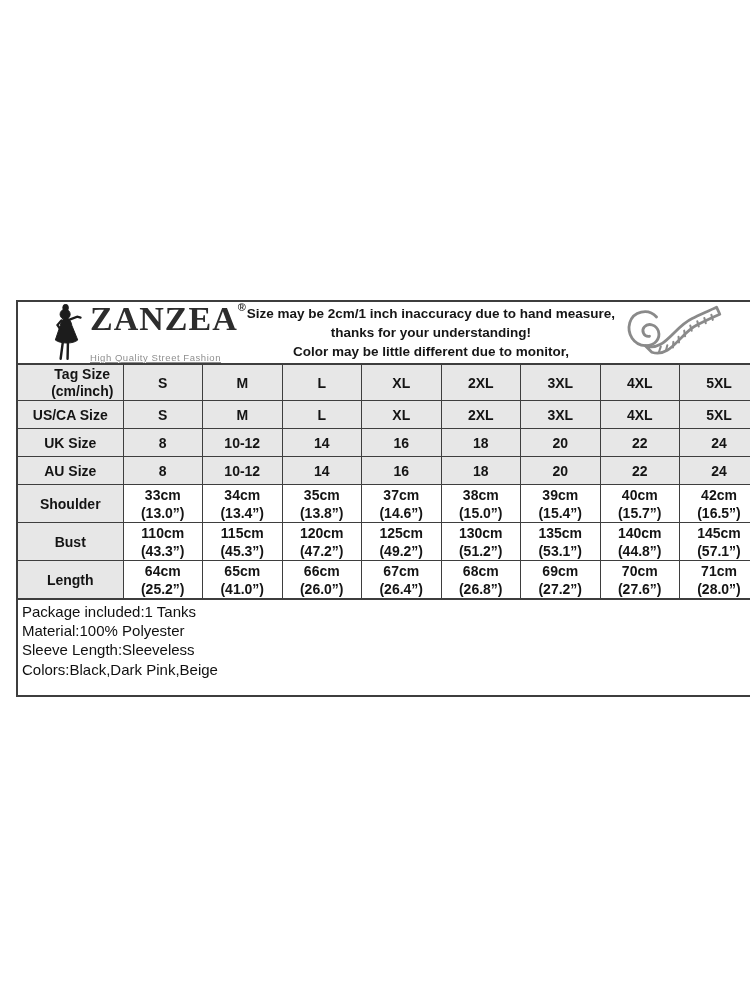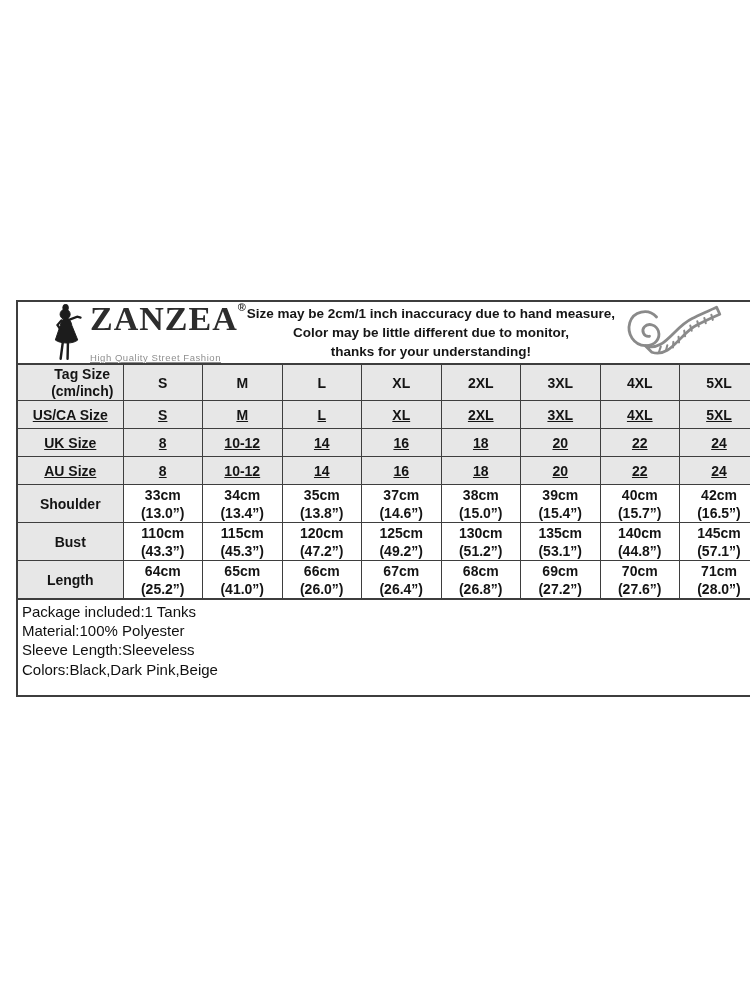--- a/index.html
+++ b/index.html
@@ -73,21 +73,21 @@
     vertical-align: middle;
     font-weight: bold;
     font-size: 14px;
     color: #141414;
     padding: 0;
   }
   .size-table td.gray { background: #e7e7e7; }
   .size-table td.white { background: #ffffff; }
   .pre { white-space: pre-line; line-height: 18px; }
   .size-table tr.r-tag  td { height: 35px; }
-  .size-table tr.r-thin td { height: 27px; text-decoration: underline; }
+  .size-table tr.r-thin td { height: 27px; }
   .size-table tr.r-meas td { height: 37px; }
   .size-table td.label-cell { font-size: 14px; }
   .size-table tr.r-tag td.label-cell { line-height: 17px; padding-left: 24px; }
   
   .footer-box {
     box-sizing: border-box;
     width: 744px; height: 99px;
     border: 2px solid #3e3e3e;
     margin-top: -2px;
     background: #ffffff;
@@ -123,22 +123,22 @@
       <div class="logo-text">
         <div class="brand-row">
           <span class="brand">ZANZEA</span>
           <span class="reg">®</span>
         </div>
         <div class="tagline">High Quality Street Fashion</div>
       </div>
     </div>
     <div class="disclaimer">
       <div>Size may be 2cm/1 inch inaccuracy due to hand measure,</div>
+      <div>thanks for your understanding!</div>
       <div>Color may be little different due to monitor,</div>
-      <div>thanks for your understanding!</div>
     </div>
     <div class="tape-wrap">
       <svg width="100" height="60" viewBox="0 0 105 64" fill="none" stroke="#8a8a8a" stroke-width="3" stroke-linejoin="round" stroke-linecap="round">
         <path d="M36 15 C27 5 11 9 7.5 21 C4 33 12 45 24 45.5 C34 46 40.5 38 38 30 C36 23.5 27.5 20.5 23 25.5 C19.5 29.5 22.5 36.5 28.5 35.5" fill="#ffffff"></path>
         <path d="M24 45.5 C44 53 54 26 74 16.5 C83 12.5 93 7.5 100 4.5 L103.5 12 C96.5 15 87 19.5 79 23.5 C61 32.5 51 59 31 52.5 Z" fill="#ffffff"></path>
         <g stroke-width="2.2">
           <path d="M38.5 52.5 L40.5 46.5"></path>
           <path d="M46 51 L47.5 45"></path>
           <path d="M53.5 47.5 L54 41.5"></path>
           <path d="M60 42 L59.5 36"></path>

